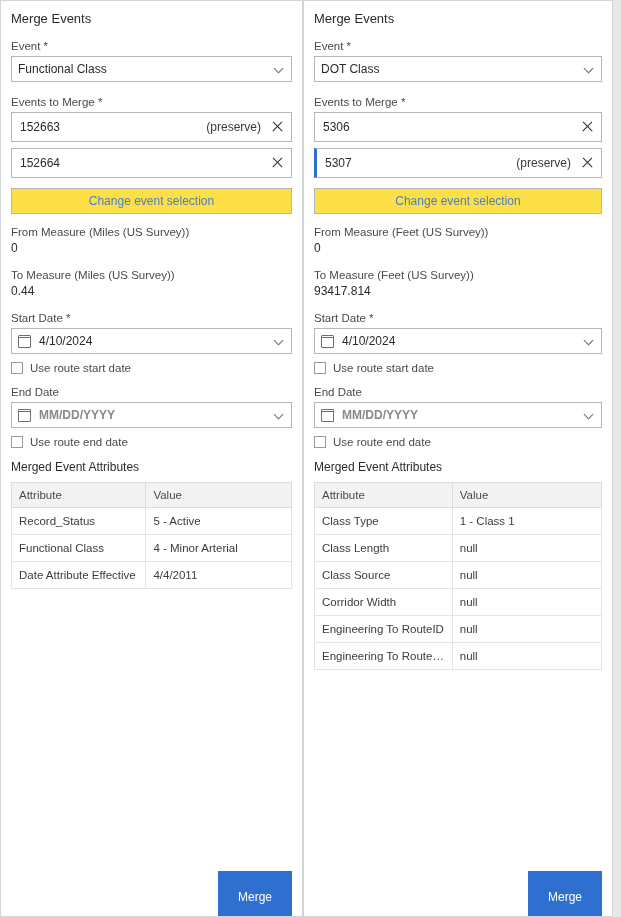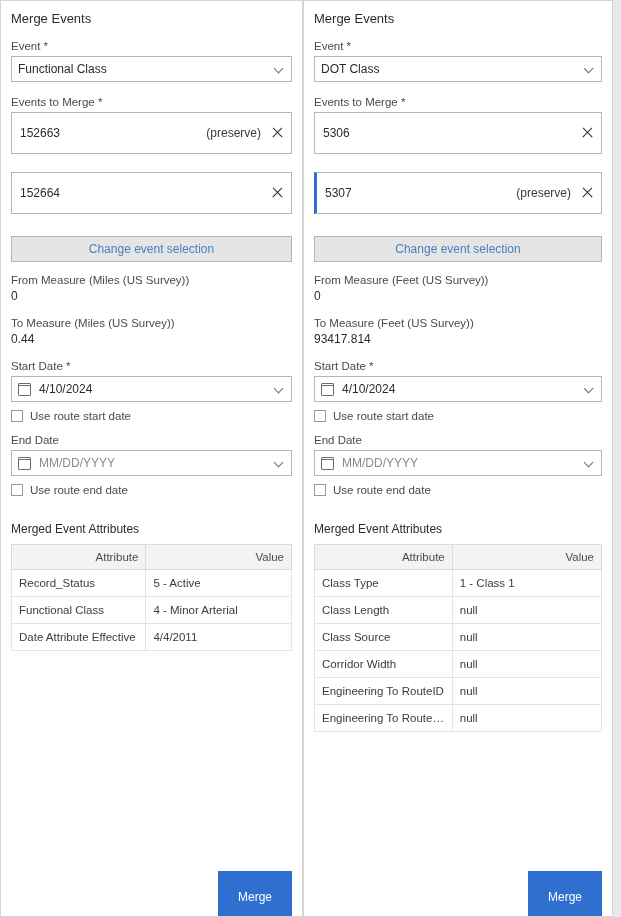--- a/index.html
+++ b/index.html
@@ -63,29 +63,29 @@
     content: "";
     position: absolute;
     left: 0; top: 1px;
     width: 6px; height: 6px;
     border-right: 1.2px solid #6e6e6e;
     border-bottom: 1.2px solid #6e6e6e;
     transform: rotate(45deg);
   }
 
   .merge-row {
-    height: 42px;
+    height: 30px;
     border: 1px solid #b6b6b6;
     background: #fff;
     display: flex;
     align-items: center;
     padding: 0 8px;
     font-size: 12px;
     color: #2b2b2b;
-    margin-bottom: 18px;
+    margin-bottom: 6px;
     position: relative;
   }
   .merge-row.selected {
     border-left: 3px solid #2f6fd0;
   }
   .merge-row .rid { flex: 1; }
   .merge-row .preserve {
     color: #3a3a3a;
     margin-right: 10px;
     font-size: 12px;
@@ -101,21 +101,21 @@
     left: 0; top: 5px;
     width: 13px; height: 1.4px;
     background: #2b2b2b;
   }
   .xbtn::before { transform: rotate(45deg); }
   .xbtn::after  { transform: rotate(-45deg); }
 
   .change-sel {
     height: 26px;
     border: 1px solid #b6b6b6;
-    background: #e5e5e5;
+    background: #fde047;
     color: #4a7fc1;
     font-size: 12px;
     display: flex;
     align-items: center;
     justify-content: center;
     margin-top: 4px;
     margin-bottom: 12px;
     cursor: pointer;
   }
 
@@ -149,49 +149,49 @@
     flex: 0 0 13px;
   }
   .cal-icon::before {
     content: "";
     position: absolute;
     left: -1.3px; right: -1.3px; top: 1.5px;
     height: 1.3px;
     background: #6e6e6e;
   }
   .date-box .dval { flex: 1; color: #2b2b2b; }
-  .date-box .dval.placeholder { color: #8a8a8a; }
+  .date-box .dval.placeholder { color: #8a8a8a; font-weight: bold; }
 
   .chk-row {
     display: flex;
     align-items: center;
     margin-bottom: 12px;
     font-size: 11.5px;
     color: #4a4a4a;
   }
   .chk {
     width: 12px; height: 12px;
     border: 1px solid #9a9a9a;
     background: #fff;
     margin-right: 7px;
     flex: 0 0 12px;
   }
 
   .sec-title {
     font-size: 12px;
     color: #2b2b2b;
-    margin: 14px 0 8px 0;
+    margin: 0 0 8px 0;
   }
   table.attrs {
     width: 100%;
     border-collapse: collapse;
     font-size: 11.5px;
   }
   table.attrs th {
-    text-align: right;
+    text-align: left;
     font-weight: 400;
     color: #4a4a4a;
     background: #f3f3f3;
     border: 1px solid #dcdcdc;
     padding: 6px 7px;
   }
   table.attrs td {
     color: #3c3c3c;
     border: 1px solid #e4e4e4;
     padding: 7px 7px;

